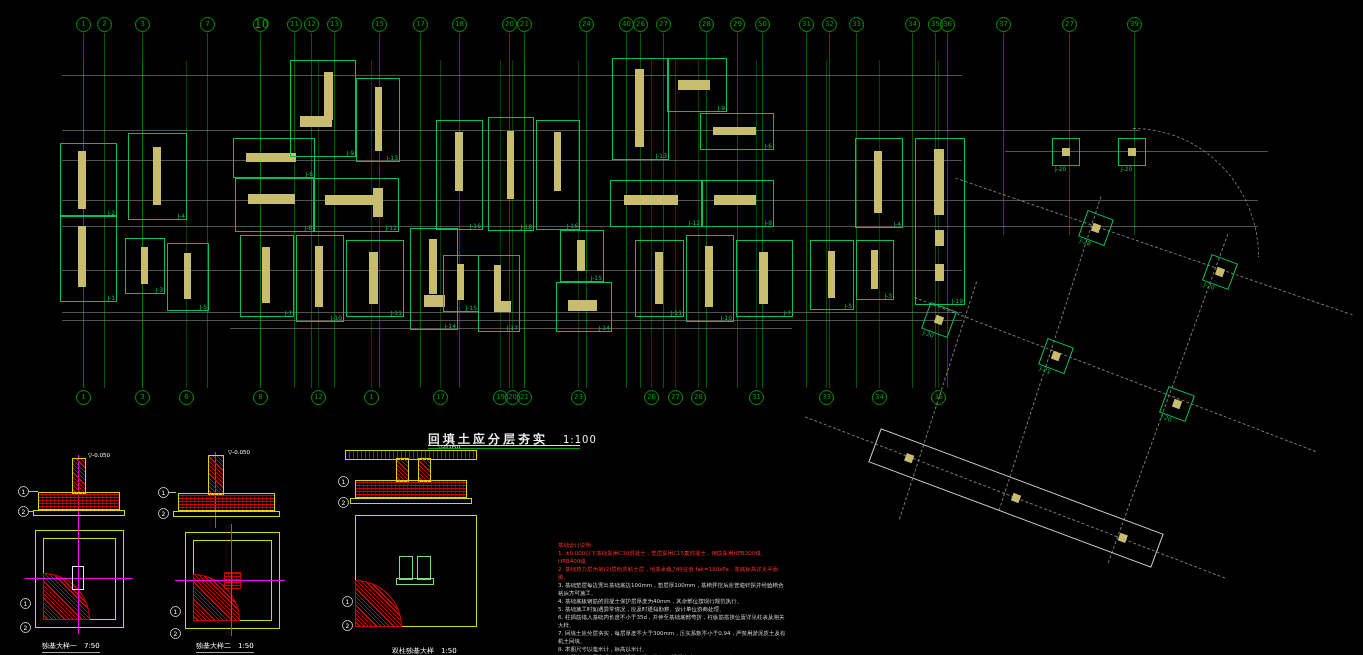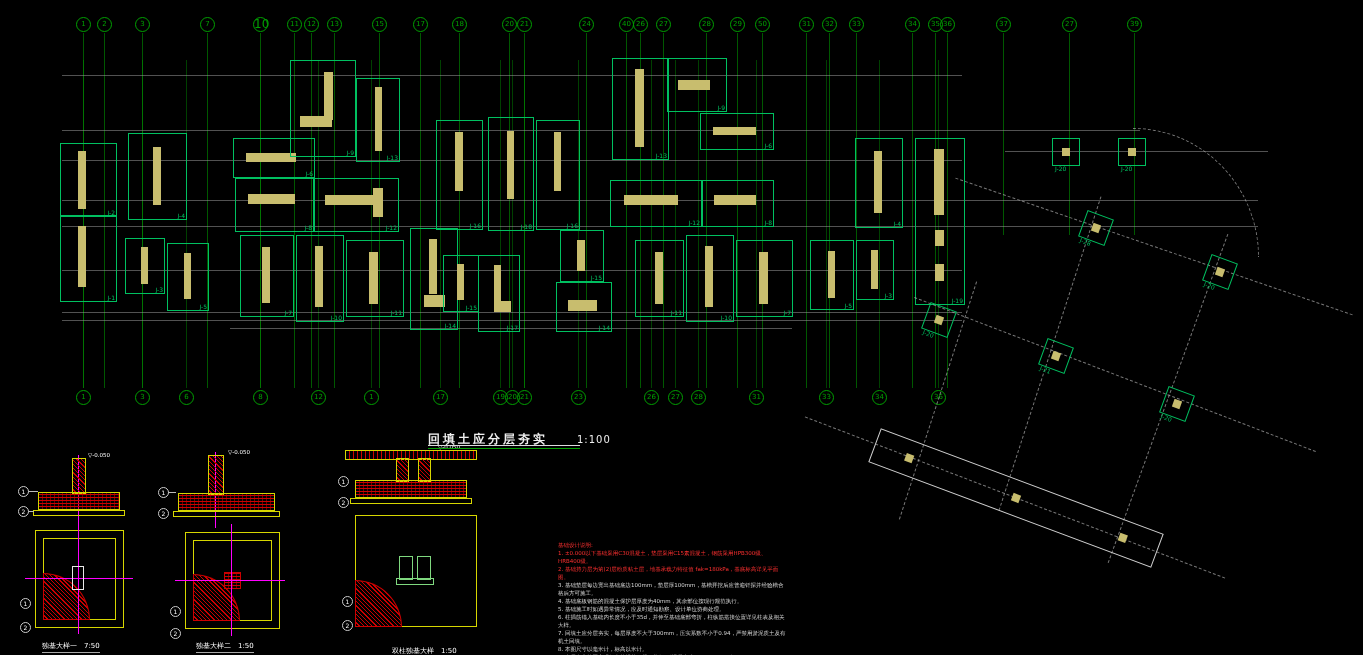--- a/index.html
+++ b/index.html
@@ -1,21 +1,21 @@
 <!DOCTYPE html>
 <html><head>
 <meta charset="utf-8">
 <style>
   html,body{margin:0;padding:0;background:#000;}
   #canvas{position:relative;width:1363px;height:655px;background:#000;overflow:hidden;
           font-family:"DejaVu Sans","Liberation Sans",sans-serif;}
   #plan,#details{position:absolute;left:0;top:0;width:1363px;height:655px;}
   #title-block{position:absolute;left:428px;top:428px;color:#f0f0f0;white-space:nowrap;}
   #title-text{font-size:12px;font-weight:bold;letter-spacing:3px;}
-  #title-scale{font-size:10px;margin-left:29px;letter-spacing:1px;}
+  #title-scale{font-size:10px;margin-left:15px;letter-spacing:1px;}
   .tl1{position:absolute;left:0;top:17px;width:152px;height:1px;background:#dddddd;}
   .tl2{position:absolute;left:0;top:20px;width:152px;height:1px;background:#00a000;}
   #notes{position:absolute;left:558px;top:541px;width:228px;font-size:5.5px;line-height:8px;}
   .note-line{white-space:normal;}
 </style>
 </head>
 <body>
 
 <div id="canvas">
   <div id="plan">

